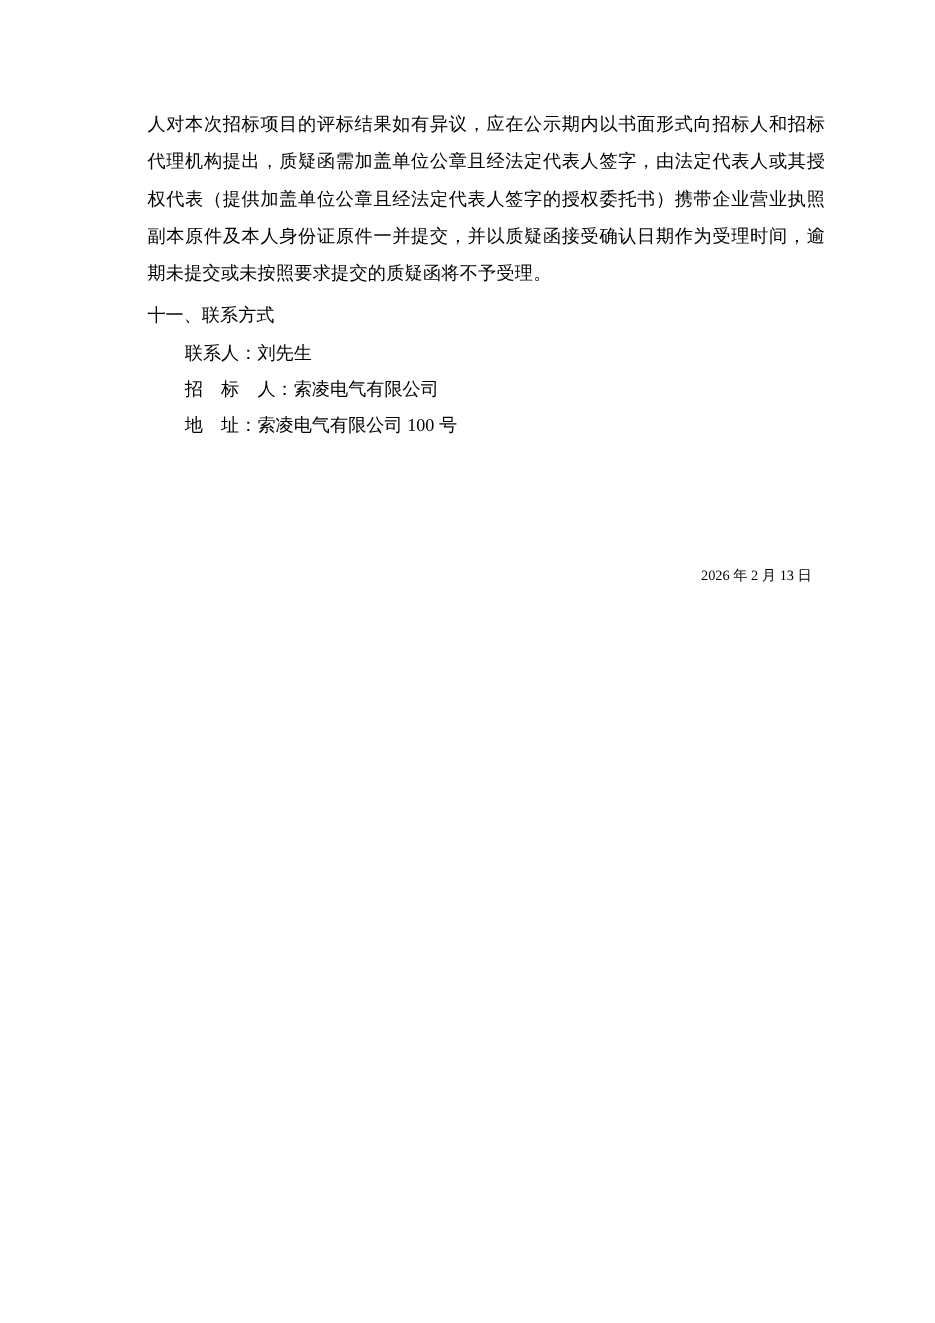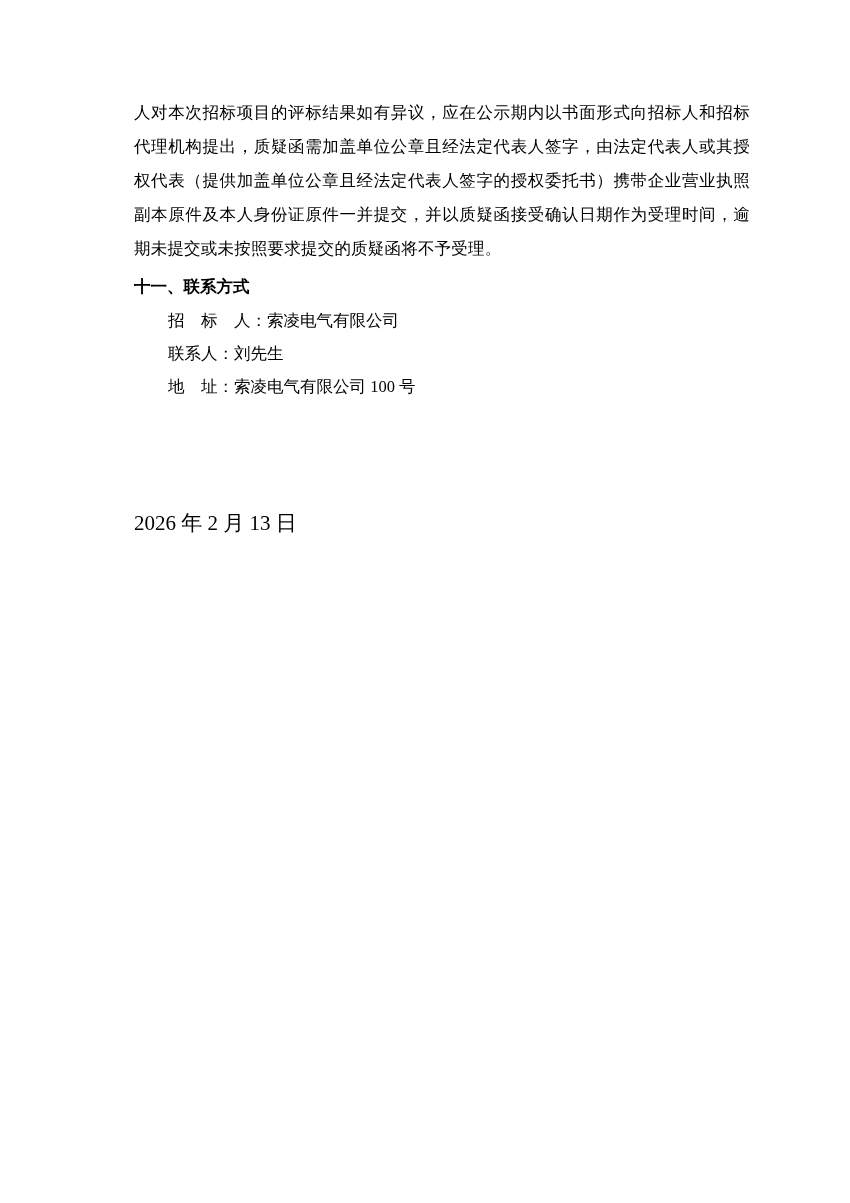--- a/index.html
+++ b/index.html
@@ -35,21 +35,21 @@
     line-height: 34px;
     text-align: justify;
     text-justify: inter-ideograph;
     margin: 0;
     letter-spacing: 0.2px;
   }
   .section-title {
     font-size: 16.5px;
     line-height: 34px;
     margin: 0;
-    font-weight: bold;
+    font-weight: normal;
   }
   .contact-list {
     margin: 0;
     padding: 0;
     list-style: none;
   }
   .contact-item {
     font-size: 16.5px;
     line-height: 33px;
     margin: 0;
@@ -60,45 +60,46 @@
     display: inline-block;
   }
   .contact-value {
     display: inline-block;
   }
   .date-line {
     position: absolute;
     left: 118px;
     top: 508px;
     width: 616px;
-    font-size: 21px;
+    text-align: right;
+    font-size: 13px;
     line-height: 30px;
     padding-right: 12px;
     box-sizing: border-box;
   }
   .spacer-small { height: 4px; }
 </style>
 </head>
 <body>
 
 <div class="page">
   <div class="content">
 
     <p class="para">人对本次招标项目的评标结果如有异议，应在公示期内以书面形式向招标人和招标代理机构提出，质疑函需加盖单位公章且经法定代表人签字，由法定代表人或其授权代表（提供加盖单位公章且经法定代表人签字的授权委托书）携带企业营业执照副本原件及本人身份证原件一并提交，并以质疑函接受确认日期作为受理时间，逾期未提交或未按照要求提交的质疑函将不予受理。</p>
 
     <div class="spacer-small"></div>
 
     <p class="section-title">十一、联系方式</p>
 
     <ul class="contact-list">
       <li class="contact-item">
-        <span class="contact-label">招　标　人：</span><span class="contact-value">索凌电气有限公司</span>
+        <span class="contact-label">联系人：</span><span class="contact-value">刘先生</span>
       </li>
       <li class="contact-item">
-        <span class="contact-label">联系人：</span><span class="contact-value">刘先生</span>
+        <span class="contact-label">招　标　人：</span><span class="contact-value">索凌电气有限公司</span>
       </li>
       <li class="contact-item">
         <span class="contact-label">地　址：</span><span class="contact-value">索凌电气有限公司 100 号</span>
       </li>
     </ul>
 
   </div>
 
   <div class="date-line">2026 年 2 月 13 日</div>
 </div>

